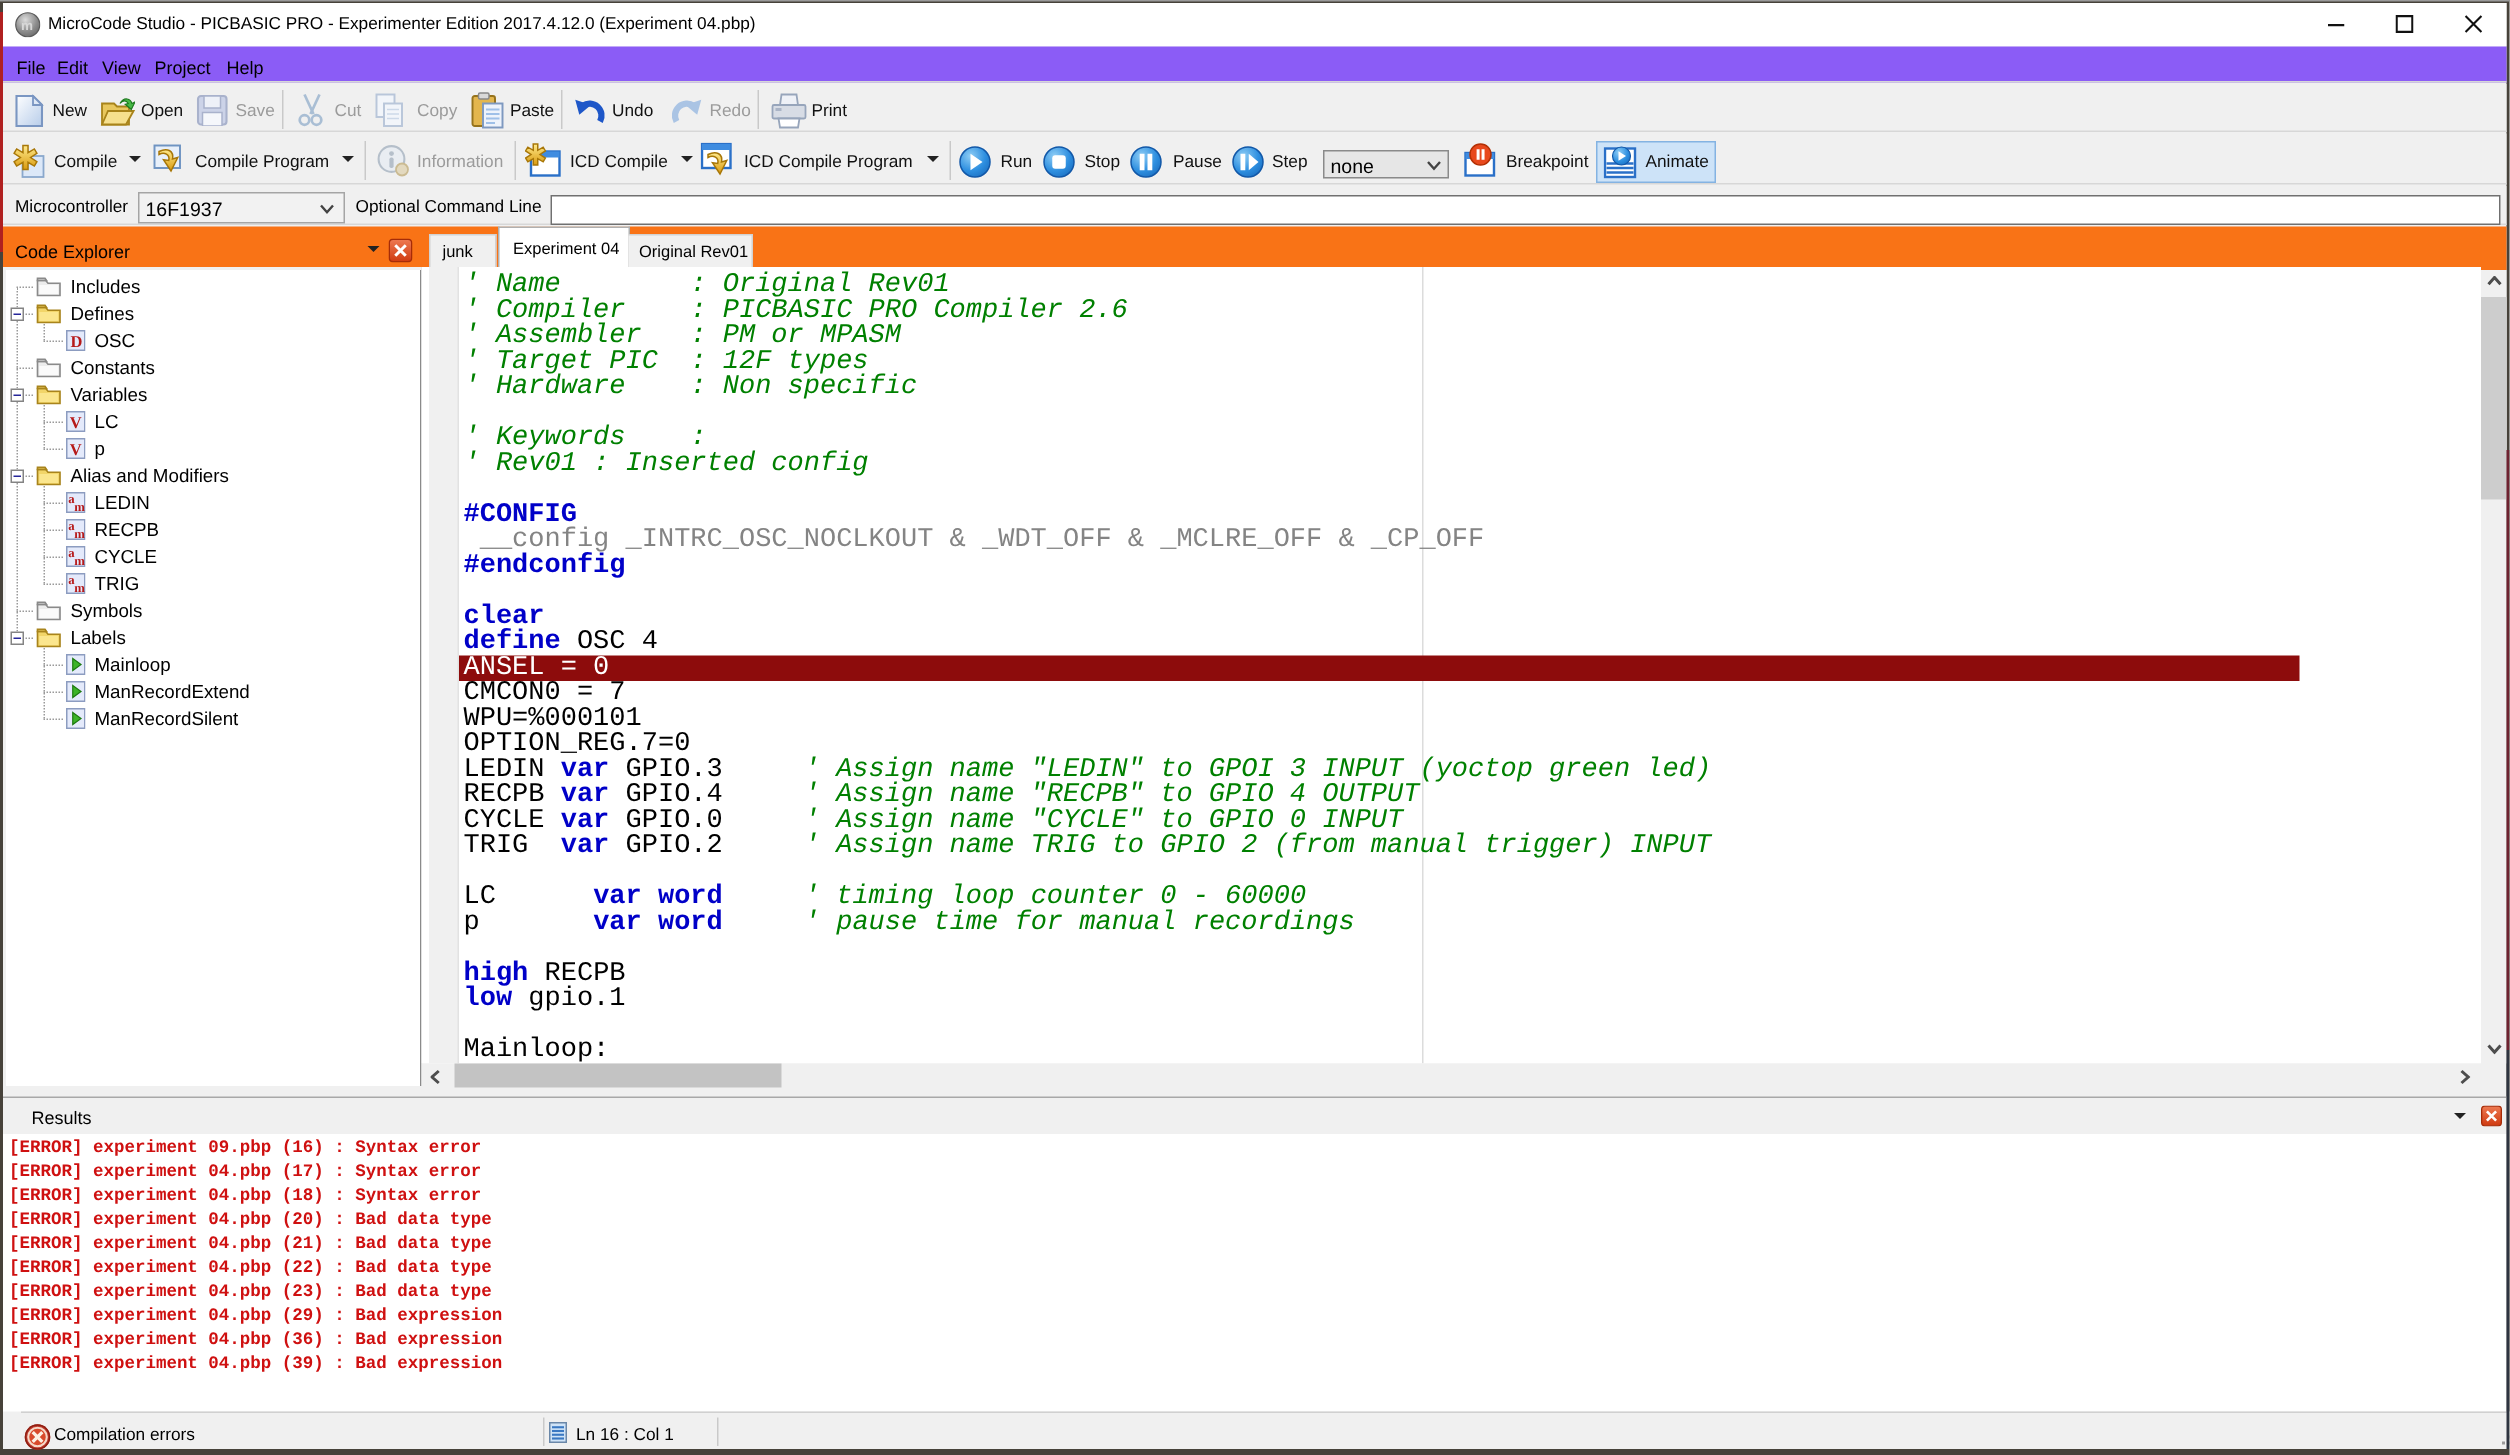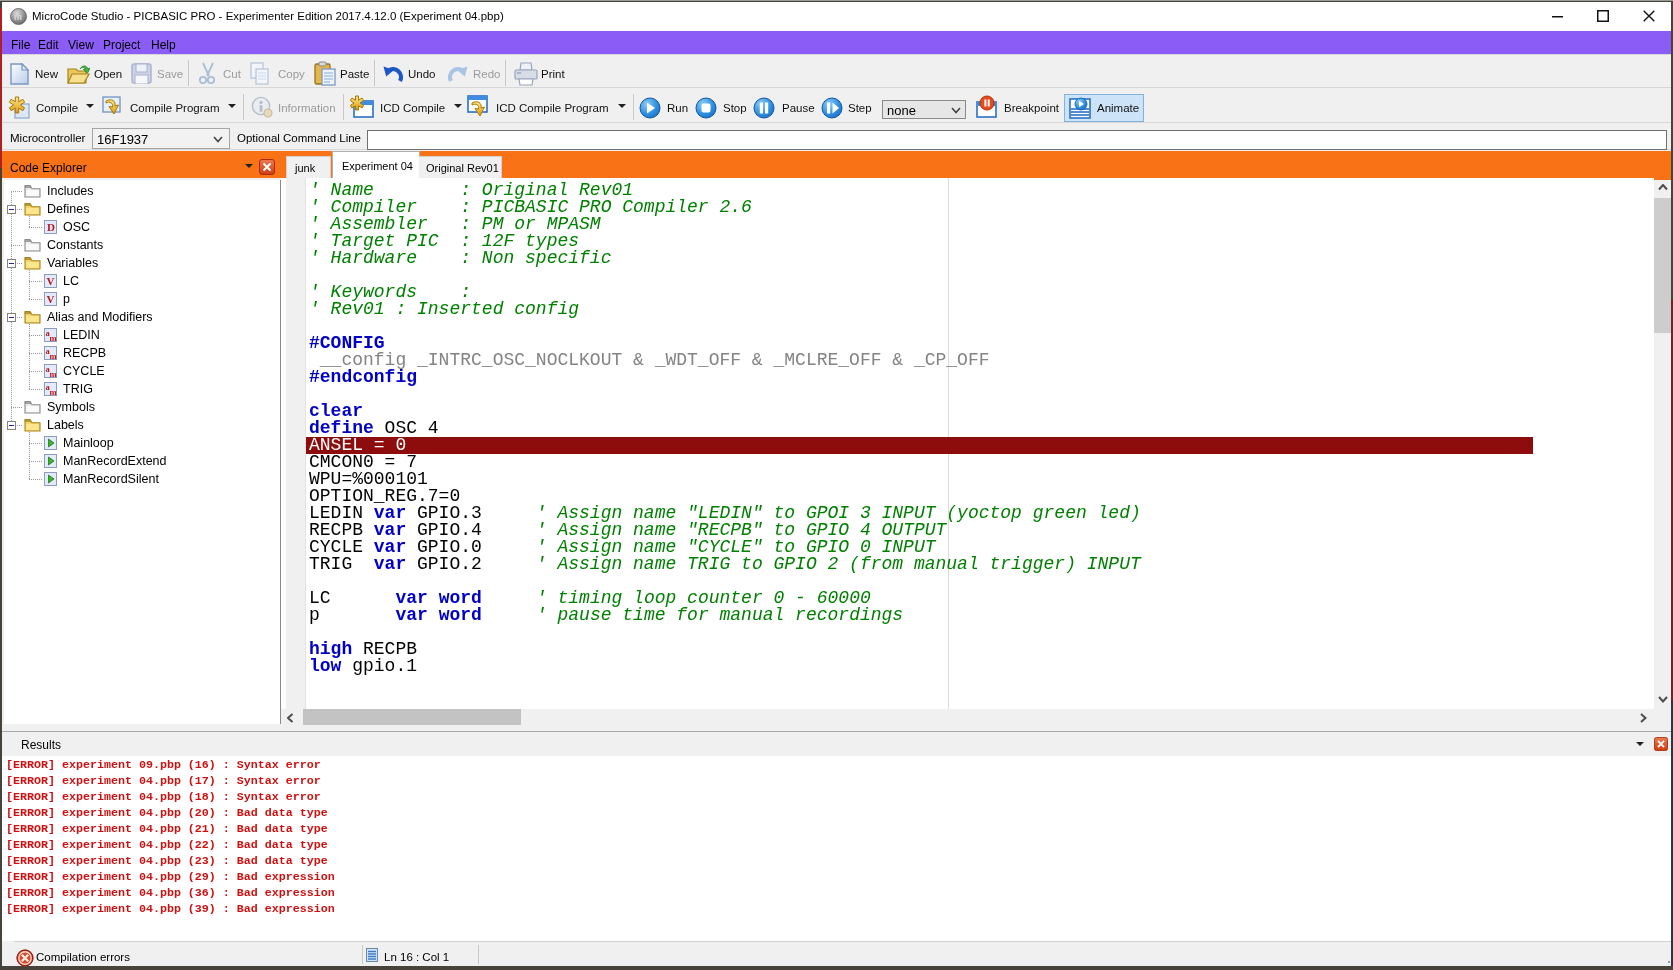--- a/index.html
+++ b/index.html
@@ -432,20 +432,21 @@
     <div class="codeline" style="top:344px">RECPB <span class="kw">var</span> GPIO.4     <span class="cmt">' Assign name "RECPB" to GPIO 4 OUTPUT</span></div>
     <div class="codeline" style="top:361px">CYCLE <span class="kw">var</span> GPIO.0     <span class="cmt">' Assign name "CYCLE" to GPIO 0 INPUT</span></div>
     <div class="codeline" style="top:378px">TRIG  <span class="kw">var</span> GPIO.2     <span class="cmt">' Assign name TRIG to GPIO 2 (from manual trigger) INPUT</span></div>
     <div class="codeline" style="top:395px"></div>
     <div class="codeline" style="top:412px">LC      <span class="kw">var</span> <span class="kw">word</span>     <span class="cmt">' timing loop counter 0 - 60000</span></div>
     <div class="codeline" style="top:429px">p       <span class="kw">var</span> <span class="kw">word</span>     <span class="cmt">' pause time for manual recordings</span></div>
     <div class="codeline" style="top:446px"></div>
     <div class="codeline" style="top:463px"><span class="kw">high</span> RECPB</div>
     <div class="codeline" style="top:480px"><span class="kw">low</span> gpio.1</div>
     <div class="codeline" style="top:497px"></div>
+    <div class="codeline" style="top:514px">Mainloop:</div>
   </div>
   <div class="vsb" id="vsb">
     <svg class="abs" style="left:4px;top:4px" width="10" height="7">
         <path class="chev" d="M1 5.5 L5 1 L9 5.5"></path>
       </svg>
     <div class="abs" style="left:0px;top:18px;width:17px;height:135px;background:#cdcdcd"></div>
     <svg class="abs" style="left:4px;top:516px" width="10" height="7">
         <path class="chev" d="M1 1 L5 5.5 L9 1"></path>
       </svg>
   </div>

